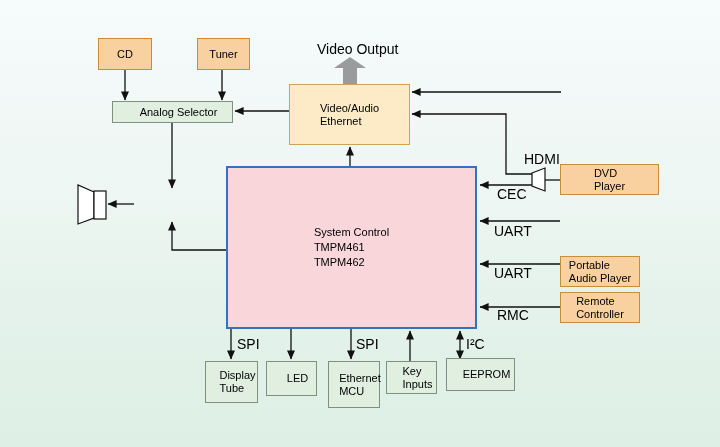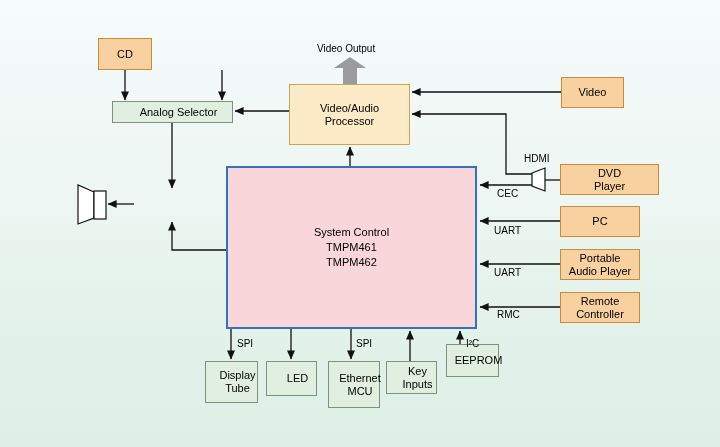--- a/index.html
+++ b/index.html
@@ -9,31 +9,31 @@
     background:linear-gradient(180deg,#F6FBFC 0%, #EDF6F2 45%, #E2F1E9 75%, #DEF0E6 100%);
     font-family:"Liberation Sans", sans-serif;
     color:#000;
     overflow:hidden;
   }
   svg.layer { position:absolute; left:0; top:0; z-index:1; }
   .box {
     position:absolute; z-index:2;
     box-sizing:border-box;
     display:flex; align-items:center; justify-content:center;
-    text-align:center;
+    text-align:left;
     font-size:11px; line-height:13px;
     white-space:pre-line;
   }
   .box.orange { background:#F9D1A0; border:1px solid #C68E35; }
   .box.cream  { background:#FCEBC6; border:1px solid #C8A55A; }
   .box.green  { background:#E0EFE0; border:1px solid #7E917E;padding-left:12px; }
   .box.pink   { background:#F8D6D9; border:2px solid #3273BC; line-height:15px; }
   .lbl {
     position:absolute; z-index:2;
-    font-size:10px; line-height:12px;
+    font-size:14px; line-height:12px;
     white-space:nowrap;
     text-align:center;
   }
   .conn { stroke:#111; stroke-width:1.3; fill:none; }
   .shape { stroke:#111; stroke-width:1.2; fill:#fff; }
 </style>
 </head>
 <body>
 
 <div class="stage">
@@ -70,41 +70,40 @@
 
     <polygon class="shape" points="532,173 545,168 545,191 532,186"></polygon>
 
     <g>
       <polygon class="shape" points="94,192 78,185 78,224 94,218"></polygon>
       <rect class="shape" x="94" y="191" width="12" height="28"></rect>
     </g>
   </svg>
 
   <div class="box orange" style="left:98px;top:38px;width:54px;height:32px">CD</div>
-  <div class="box orange" style="left:561px;top:77px;width:63px;height:31px">Video</div>
+  <div class="box orange" style="left:197px;top:38px;width:53px;height:32px">Tuner</div>
   <div class="box orange" style="left:560px;top:164px;width:99px;height:31px">DVD
 Player</div>
-  <div class="box orange" style="left:560px;top:206px;width:80px;height:31px">PC</div>
-  <div class="box orange" style="left:560px;top:249px;width:80px;height:31px">Portable
+  <div class="box orange" style="left:560px;top:256px;width:80px;height:31px">Portable
 Audio Player</div>
   <div class="box orange" style="left:560px;top:292px;width:80px;height:31px">Remote
 Controller</div>
 
   <div class="box cream" style="left:289px;top:84px;width:121px;height:61px">Video/Audio
-Processor</div>
+Ethernet</div>
 
   <div class="box green" style="left:112px;top:101px;width:121px;height:22px">Analog Selector</div>
   <div class="box green" style="left:205px;top:361px;width:53px;height:42px">Display
 Tube</div>
   <div class="box green" style="left:266px;top:361px;width:51px;height:35px">LED</div>
   <div class="box green" style="left:328px;top:361px;width:52px;height:47px">Ethernet
 MCU</div>
   <div class="box green" style="left:386px;top:361px;width:51px;height:33px">Key
 Inputs</div>
-  <div class="box green" style="left:446px;top:344px;width:53px;height:33px">EEPROM</div>
+  <div class="box green" style="left:446px;top:358px;width:69px;height:33px">EEPROM</div>
 
   <div class="box pink" style="left:226px;top:166px;width:251px;height:163px">System Control
 TMPM461
 TMPM462</div>
 
   <div class="lbl" style="left:317px;top:43px">Video Output</div>
   <div class="lbl" style="left:524px;top:153px">HDMI</div>
   <div class="lbl" style="left:497px;top:188px">CEC</div>
   <div class="lbl" style="left:494px;top:225px">UART</div>
   <div class="lbl" style="left:494px;top:267px">UART</div>

